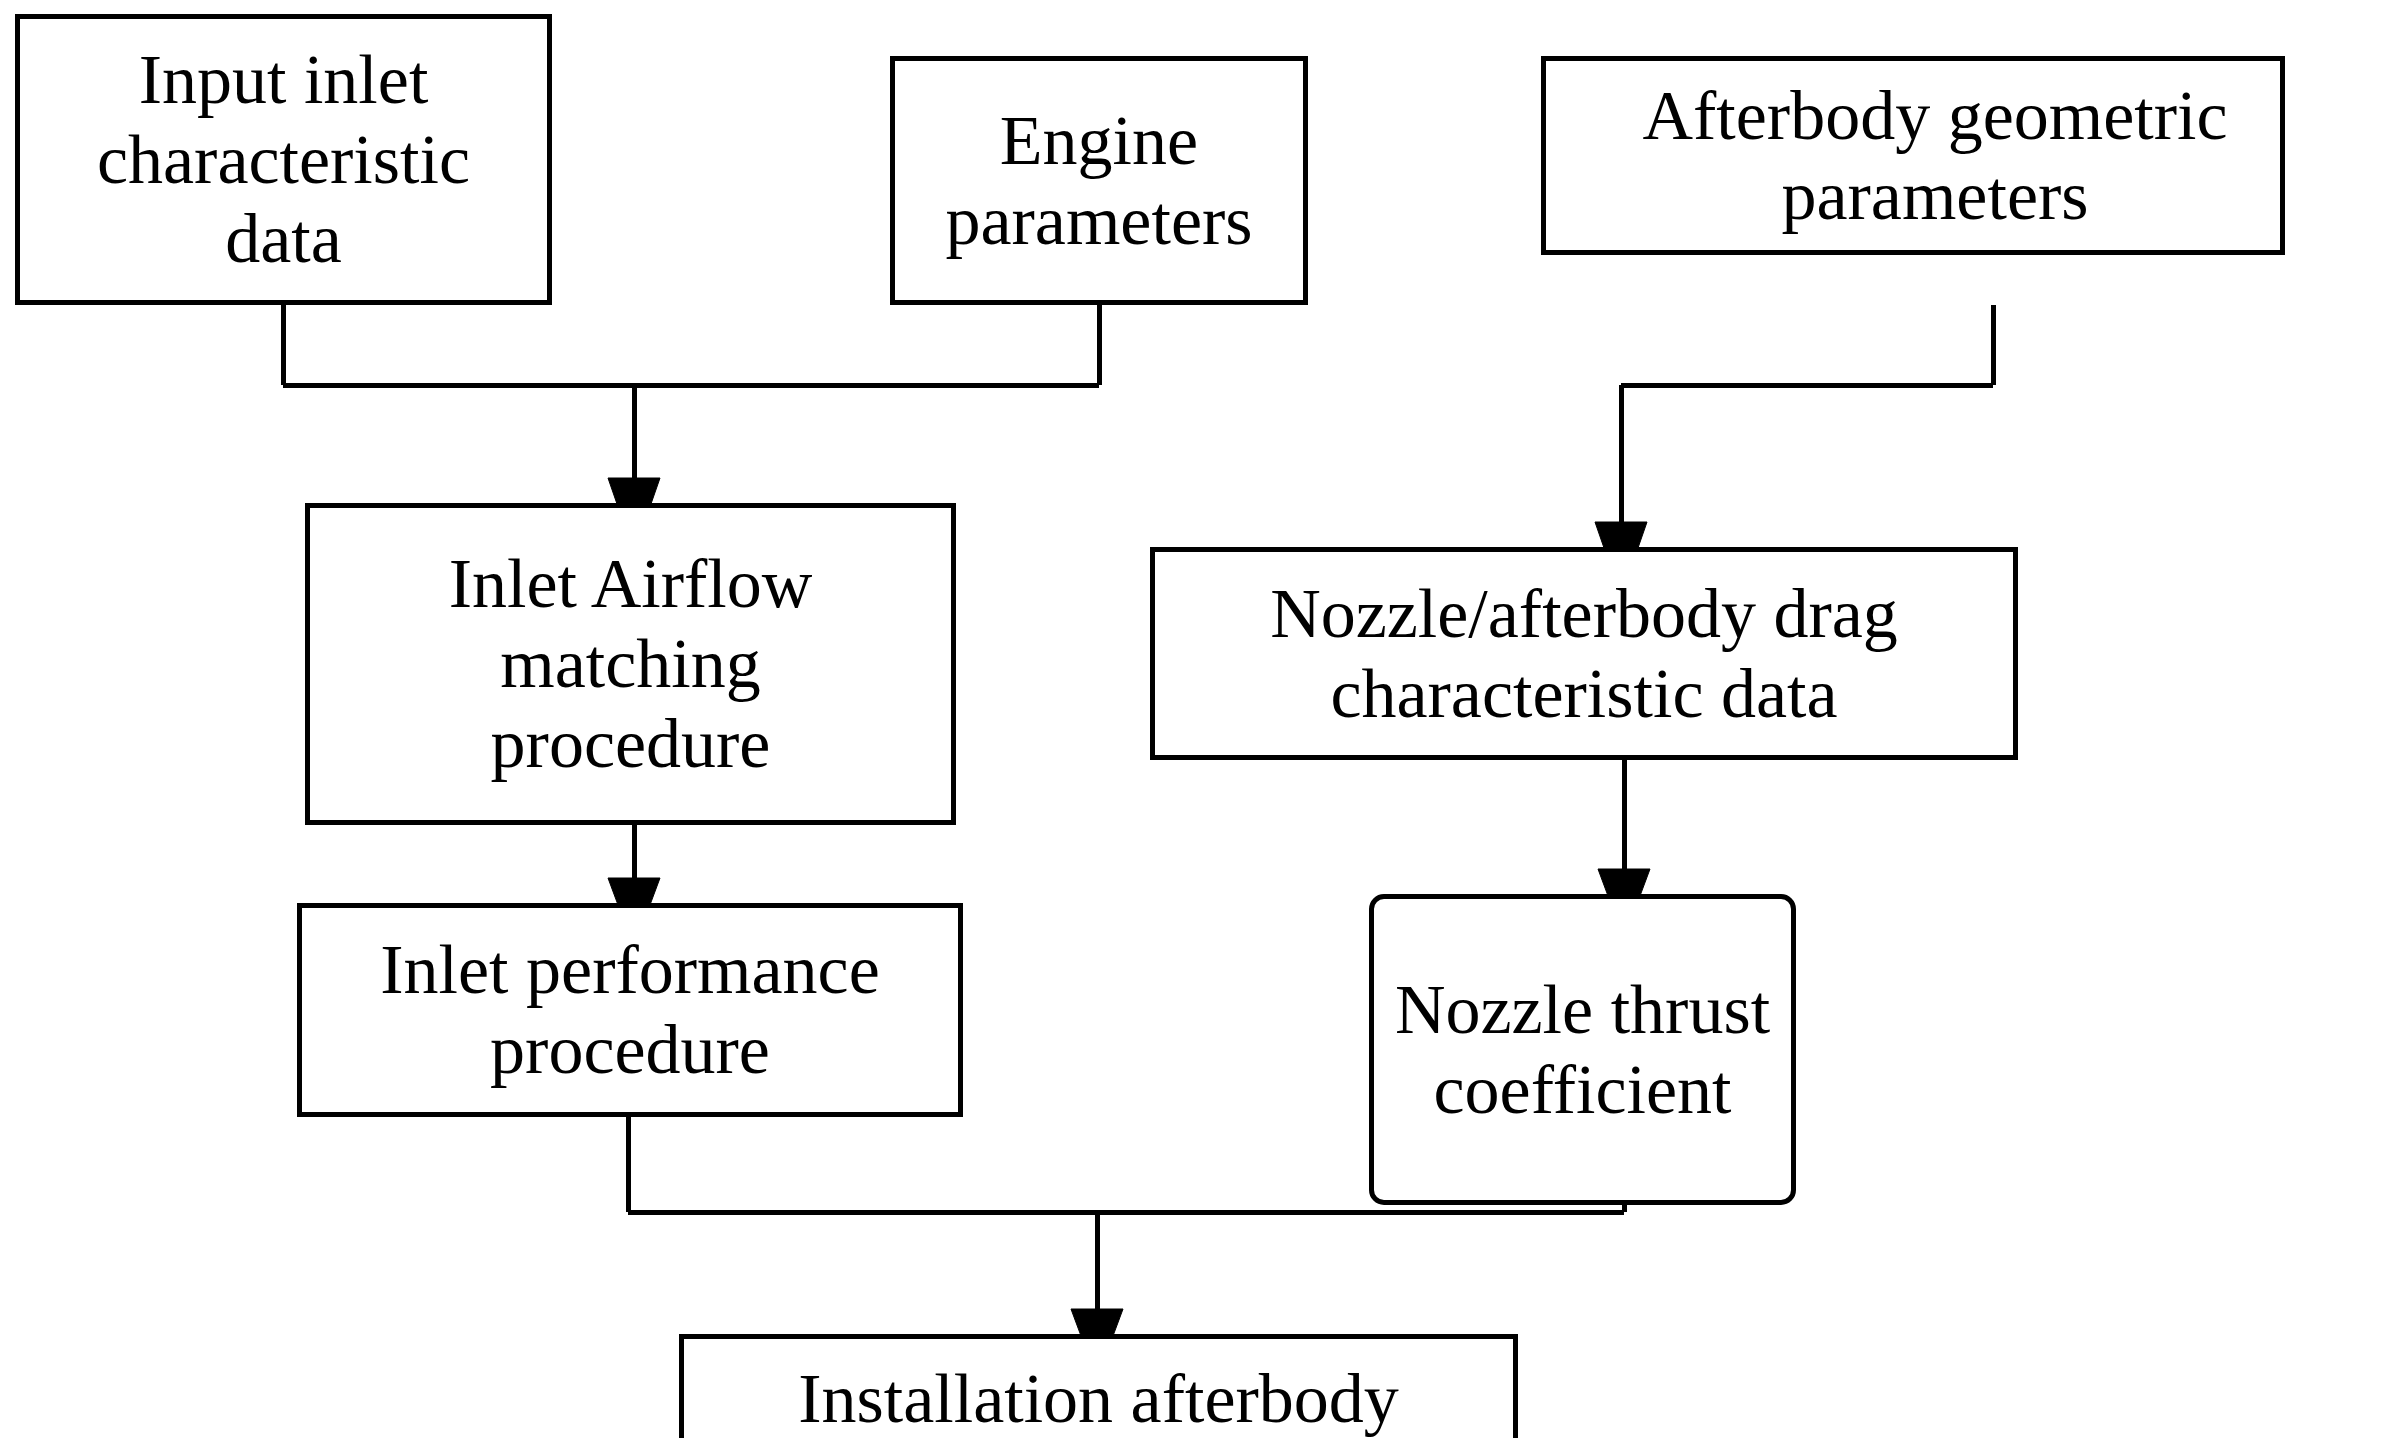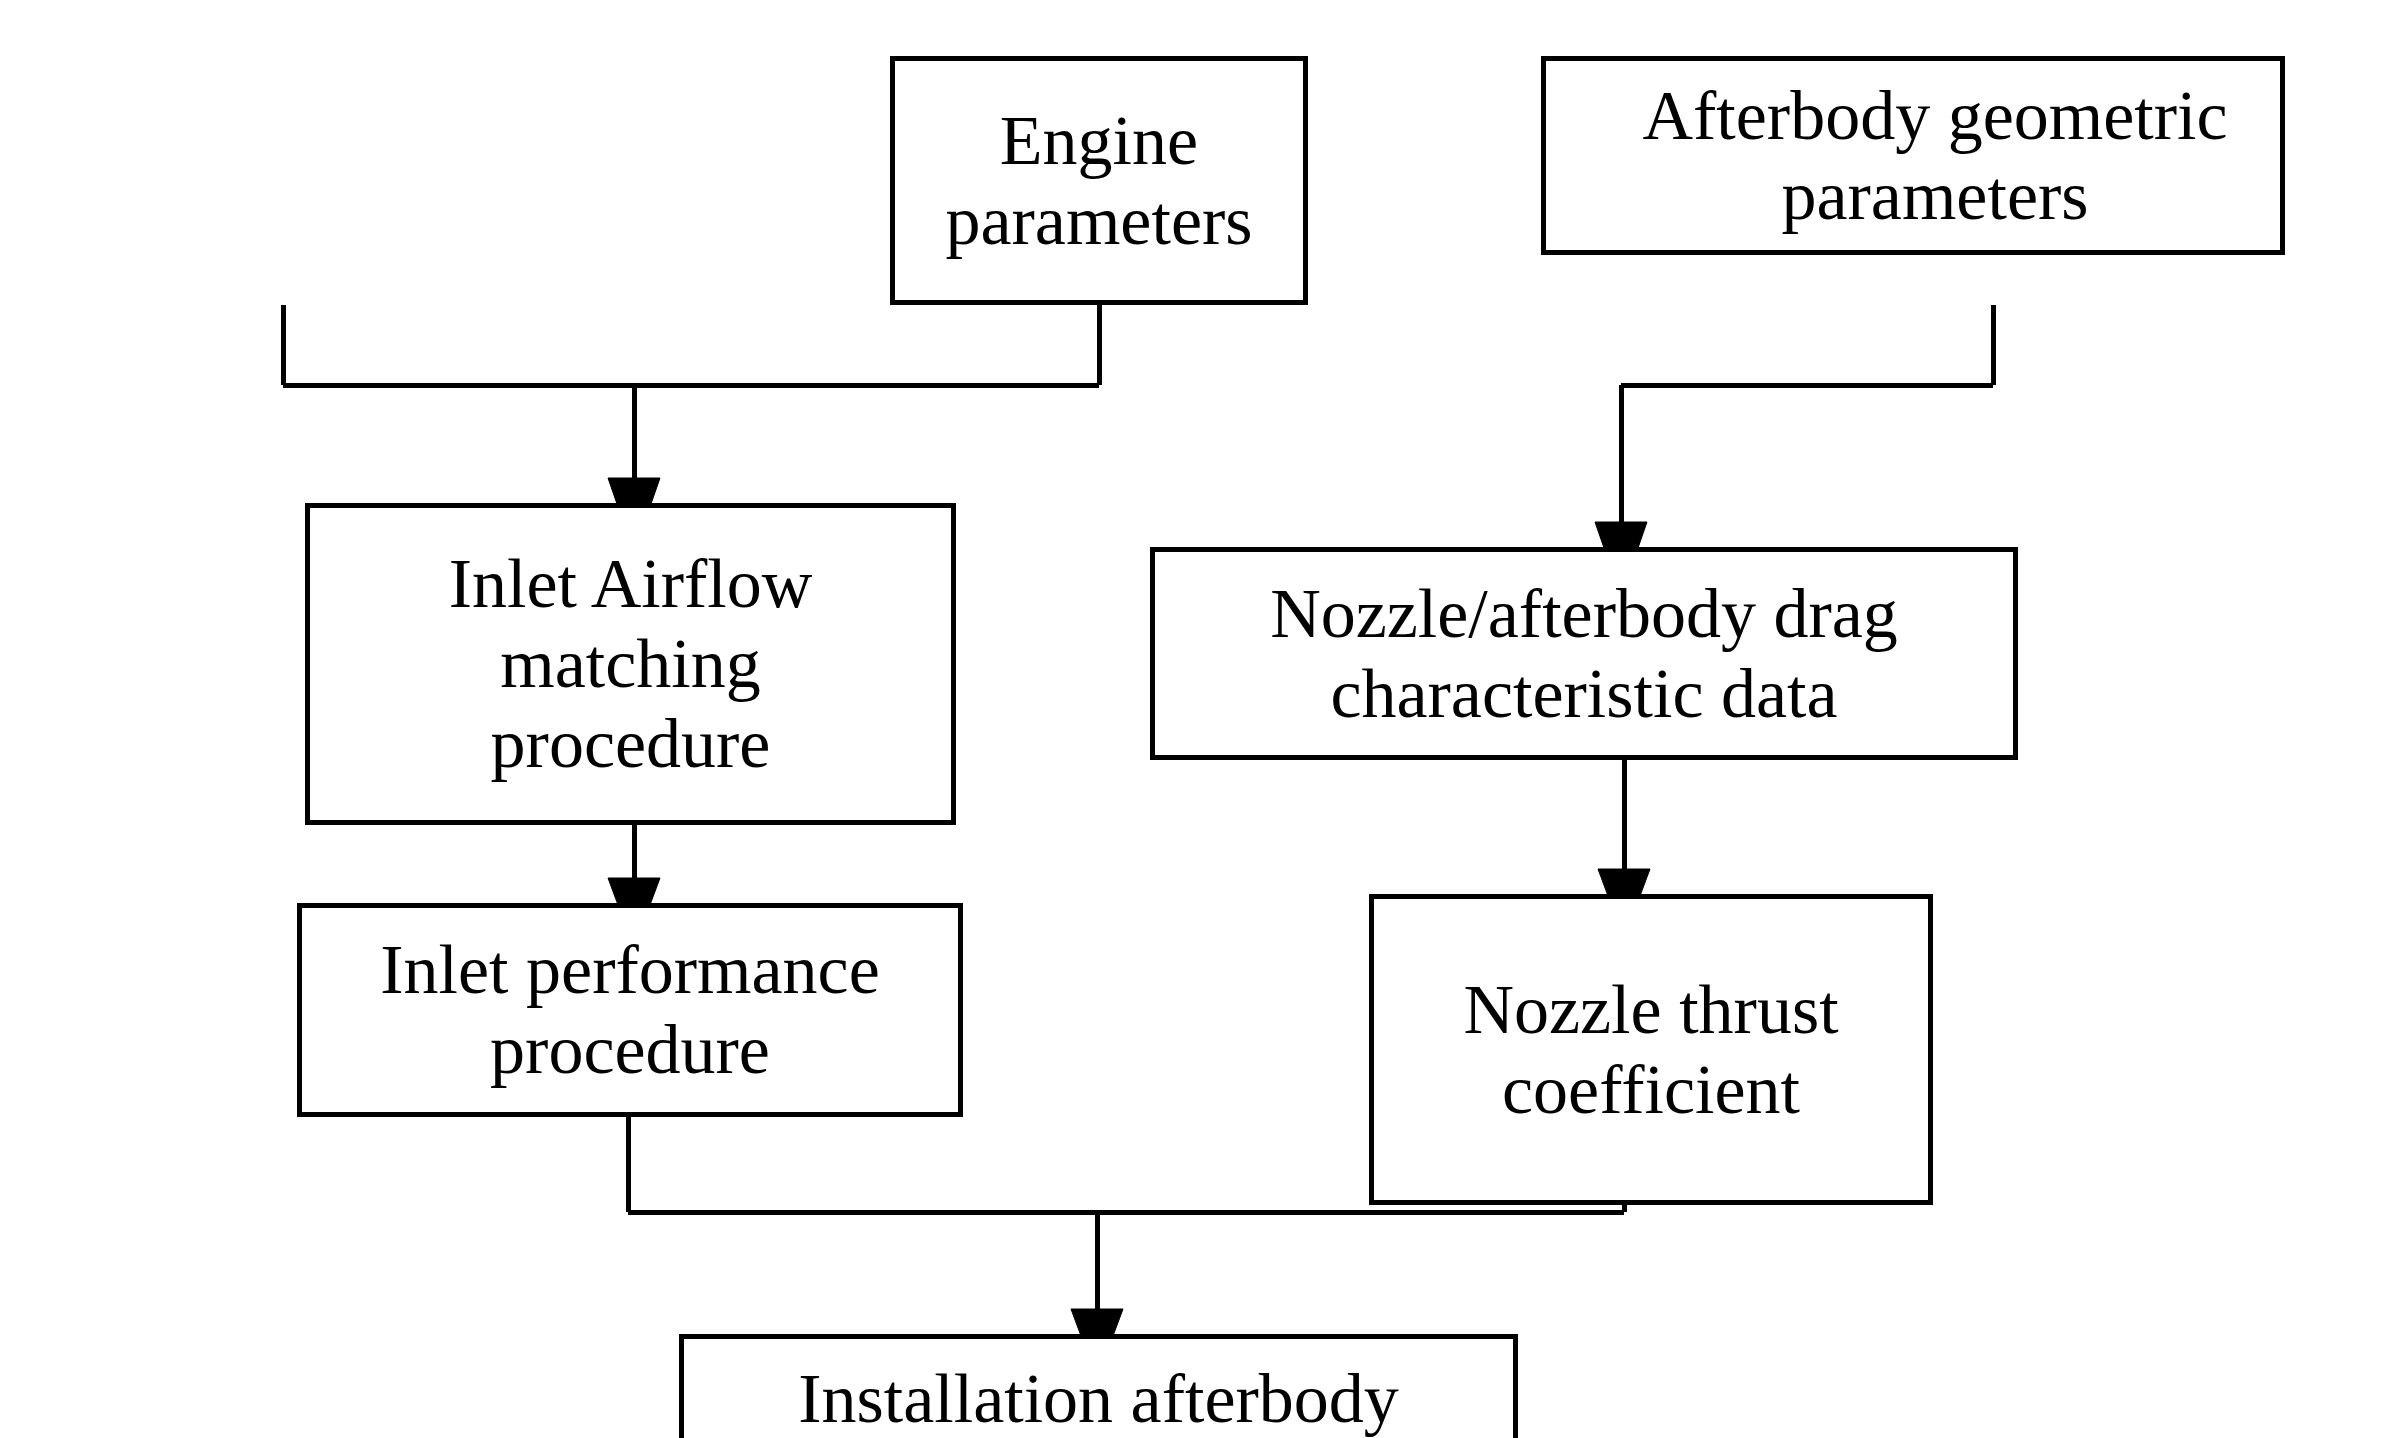--- a/index.html
+++ b/index.html
@@ -75,20 +75,25 @@
 
     <g fill="#000000" stroke="#000000">
       <polygon points="608,478 660,478 634,553" fill="#000000"></polygon>
       <polygon points="1595,522 1647,522 1621,597" fill="#000000"></polygon>
       <polygon points="608,878 660,878 634,948" fill="#000000"></polygon>
       <polygon points="1598,869 1650,869 1624,939" fill="#000000"></polygon>
       <polygon points="1071,1309 1123,1309 1097,1379" fill="#000000"></polygon>
     </g>
   </svg>
 
+  <div class="node-box" style="left: 15px; top: 14px; width: 537px; height: 291px; border-color: rgb(0, 0, 0);">
+    <span class="node-label" style="font-size: 70px;">Input inlet
+characteristic
+data</span>
+  </div>
 
   <div class="node-box" style="left: 890px; top: 56px; width: 418px; height: 249px; border-color: rgb(0, 0, 0);">
     <span class="node-label" style="font-size: 70px;">Engine
 parameters</span>
   </div>
 
   <div class="node-box" style="left: 1541px; top: 56px; width: 744px; height: 199px; border-color: rgb(0, 0, 0); padding-left: 44px;">
     <span class="node-label" style="font-size: 70px;">Afterbody geometric
 parameters</span>
   </div>
@@ -102,21 +107,21 @@
   <div class="node-box" style="left: 1150px; top: 547px; width: 868px; height: 213px; border-color: rgb(0, 0, 0);">
     <span class="node-label" style="font-size: 70px;">Nozzle/afterbody drag
 characteristic data</span>
   </div>
 
   <div class="node-box" style="left: 297px; top: 903px; width: 666px; height: 214px; border-color: rgb(0, 0, 0);">
     <span class="node-label" style="font-size: 70px;">Inlet performance
 procedure</span>
   </div>
 
-  <div class="node-box" style="left: 1369px; top: 894px; width: 564px; height: 311px; border-color: rgb(0, 0, 0);">
+  <div class="node-box" style="left: 1369px; top: 894px; width: 427px; height: 311px; border-color: rgb(0, 0, 0); border-radius: 15px;">
     <span class="node-label" style="font-size: 70px;">Nozzle thrust
 coefficient</span>
   </div>
 
   <div class="node-box" style="left: 679px; top: 1334px; width: 839px; height: 130px; border-color: rgb(0, 0, 0);">
     <span class="node-label" style="font-size: 70px;">Installation afterbody</span>
   </div>
 
 </div>
 

